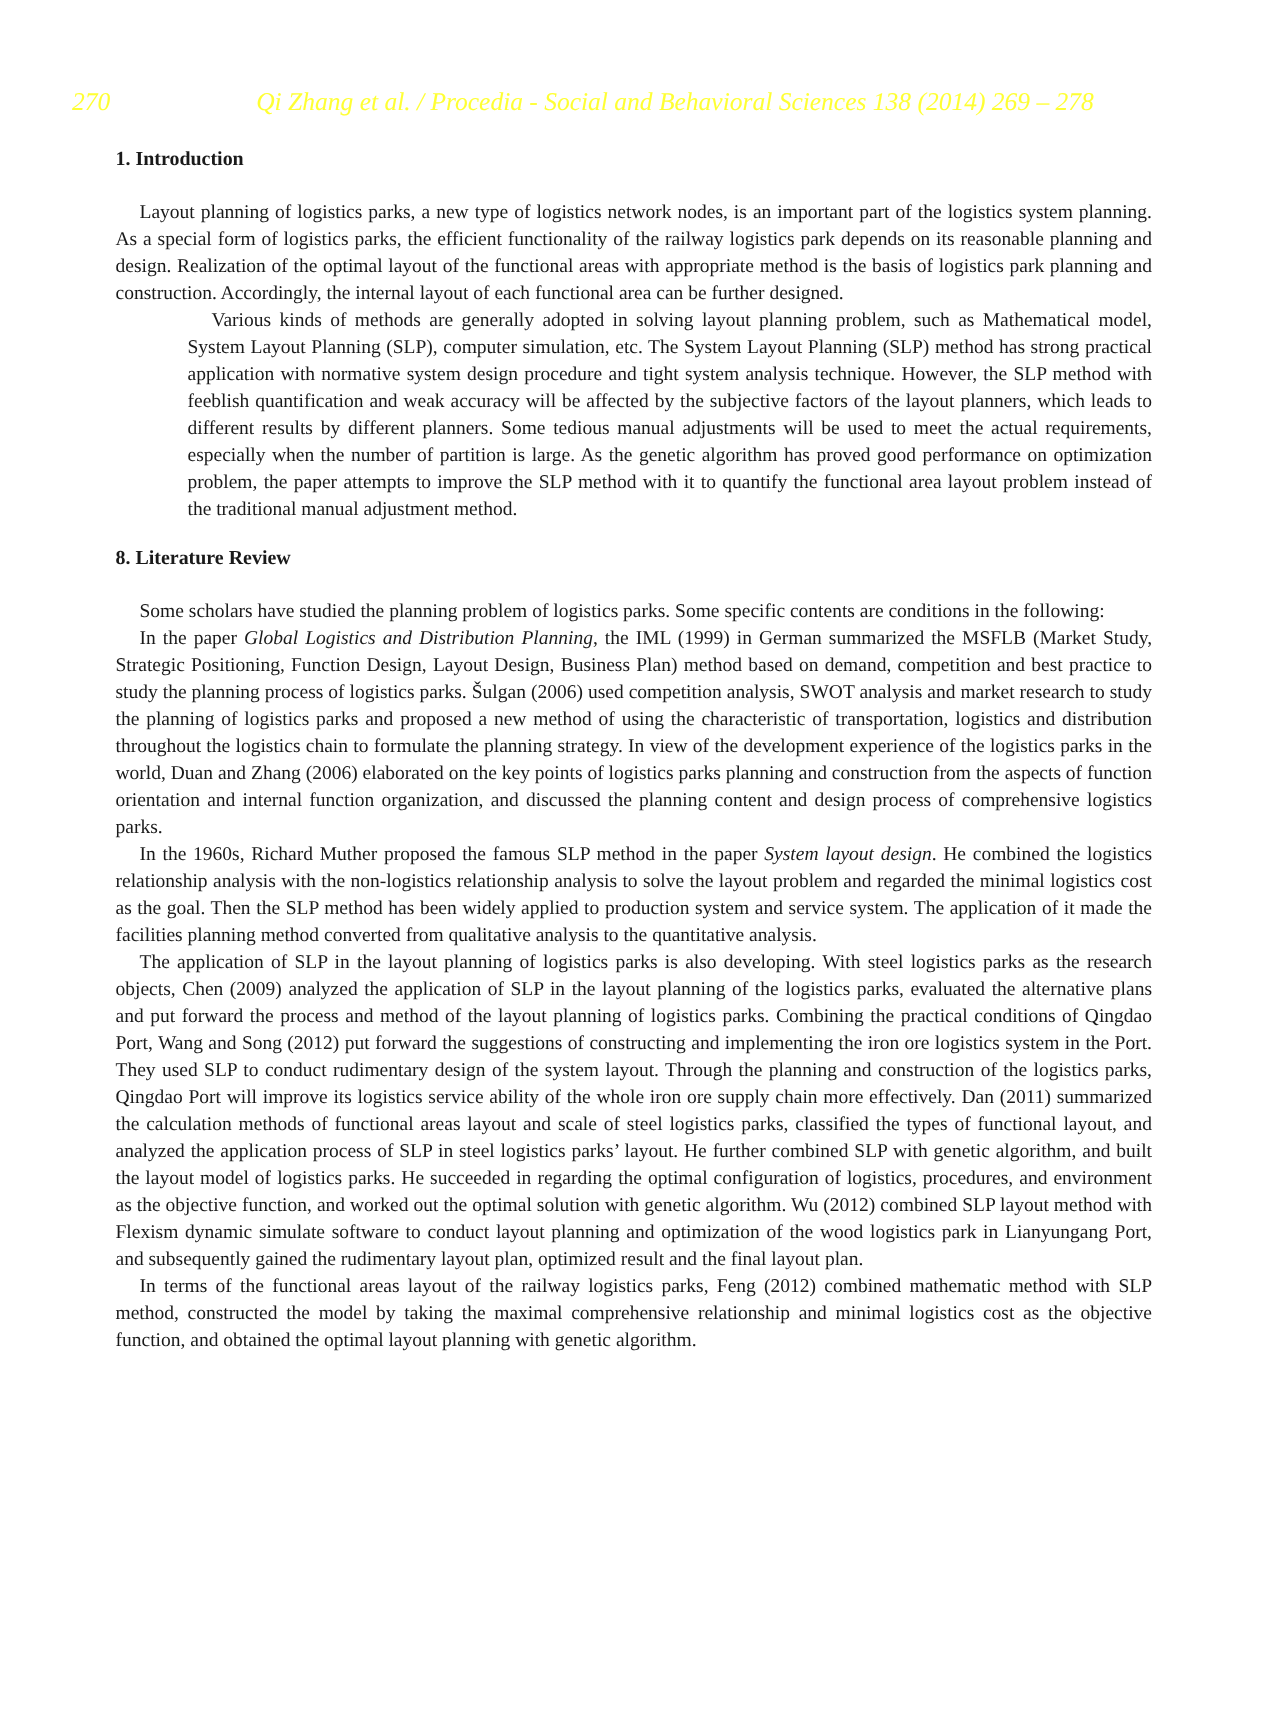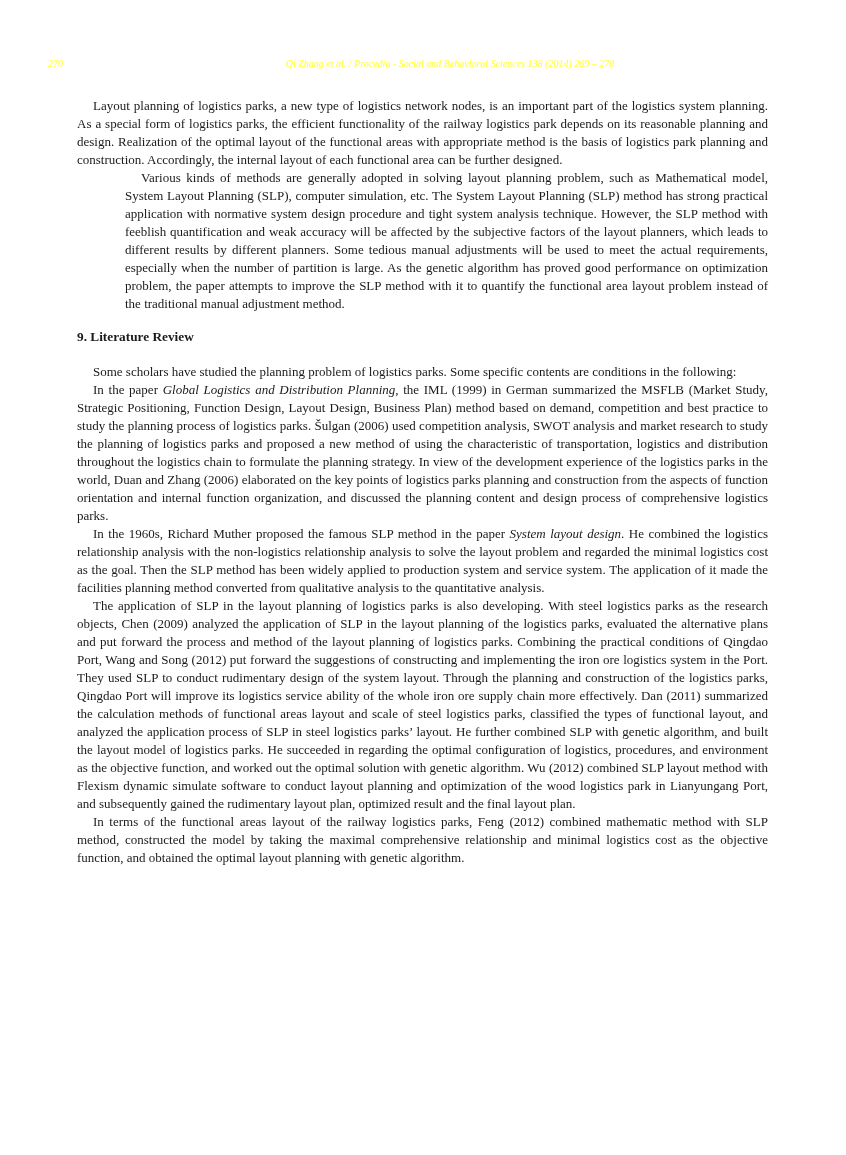--- a/index.html
+++ b/index.html
@@ -1,38 +1,39 @@
 <!DOCTYPE html>
 <html><head>
 <meta charset="utf-8">
 <style>
   html, body { margin: 0; padding: 0; background: #ffffff; }
   body { width: 846px; height: 1155px; position: relative; overflow: hidden;
          font-family: "Liberation Serif", "DejaVu Serif", serif; color: #1a1a1a; }
   .header { position: absolute; top: 56px; left: 0; width: 706px; height: 20px;
-            font-style: italic; font-size: 10px; color: #ffff33; text-decoration: underline; }
+            font-style: italic; font-size: 17px; color: #ffff33; text-decoration: underline; }
   .page-num { position: absolute; left: 48px; top: 2px; }
   .journal { position: absolute; left: 0; width: 900px; text-align: center; top: 2px; }
   .content { position: absolute; left: 77px; top: 97px; width: 691px; }
   h2 { font-size: 13.3px; font-weight: bold; margin: 0 0 17px 0; line-height: 18px; }
   p { font-size: 13px; line-height: 18px; margin: 0; text-align: justify; text-indent: 16px; }
   p.last-in-section { margin-bottom: 15px; margin-left: 48px; }
   em { }
 </style>
 </head>
 <body>
 
 <div class="header">
   <span class="page-num">270</span>
   <span class="journal">Qi Zhang et al. / Procedia - Social and Behavioral Sciences 138 (2014) 269 – 278</span>
 </div>
 
 <div class="content">
+  <h2>1. Introduction</h2>
   <p>Layout planning of logistics parks, a new type of logistics network nodes, is an important part of the logistics system planning. As a special form of logistics parks, the efficient functionality of the railway logistics park depends on its reasonable planning and design. Realization of the optimal layout of the functional areas with appropriate method is the basis of logistics park planning and construction. Accordingly, the internal layout of each functional area can be further designed.</p>
   <p class="last-in-section">Various kinds of methods are generally adopted in solving layout planning problem, such as Mathematical model, System Layout Planning (SLP), computer simulation, etc. The System Layout Planning (SLP) method has strong practical application with normative system design procedure and tight system analysis technique. However, the SLP method with feeblish quantification and weak accuracy will be affected by the subjective factors of the layout planners, which leads to different results by different planners. Some tedious manual adjustments will be used to meet the actual requirements, especially when the number of partition is large. As the genetic algorithm has proved good performance on optimization problem, the paper attempts to improve the SLP method with it to quantify the functional area layout problem instead of the traditional manual adjustment method.</p>
 
-  <h2>9. Literature Review</h2>
+  <h2>8. Literature Review</h2>
   <p>Some scholars have studied the planning problem of logistics parks. Some specific contents are conditions in the following:</p>
   <p><span>In the paper </span><em>Global Logistics and Distribution Planning</em><span>, the IML (1999) in German summarized the MSFLB (Market Study, Strategic Positioning, Function Design, Layout Design, Business Plan) method based on demand, competition and best practice to study the planning process of logistics parks. Šulgan (2006) used competition analysis, SWOT analysis and market research to study the planning of logistics parks and proposed a new method of using the characteristic of transportation, logistics and distribution throughout the logistics chain to formulate the planning strategy. In view of the development experience of the logistics parks in the world, Duan and Zhang (2006) elaborated on the key points of logistics parks planning and construction from the aspects of function orientation and internal function organization, and discussed the planning content and design process of comprehensive logistics parks.</span></p>
   <p><span>In the 1960s, Richard Muther proposed the famous SLP method in the paper </span><em>System layout design</em><span>. He combined the logistics relationship analysis with the non-logistics relationship analysis to solve the layout problem and regarded the minimal logistics cost as the goal. Then the SLP method has been widely applied to production system and service system. The application of it made the facilities planning method converted from qualitative analysis to the quantitative analysis.</span></p>
   <p>The application of SLP in the layout planning of logistics parks is also developing. With steel logistics parks as the research objects, Chen (2009) analyzed the application of SLP in the layout planning of the logistics parks, evaluated the alternative plans and put forward the process and method of the layout planning of logistics parks. Combining the practical conditions of Qingdao Port, Wang and Song (2012) put forward the suggestions of constructing and implementing the iron ore logistics system in the Port. They used SLP to conduct rudimentary design of the system layout. Through the planning and construction of the logistics parks, Qingdao Port will improve its logistics service ability of the whole iron ore supply chain more effectively. Dan (2011) summarized the calculation methods of functional areas layout and scale of steel logistics parks, classified the types of functional layout, and analyzed the application process of SLP in steel logistics parks’ layout. He further combined SLP with genetic algorithm, and built the layout model of logistics parks. He succeeded in regarding the optimal configuration of logistics, procedures, and environment as the objective function, and worked out the optimal solution with genetic algorithm. Wu (2012) combined SLP layout method with Flexism dynamic simulate software to conduct layout planning and optimization of the wood logistics park in Lianyungang Port, and subsequently gained the rudimentary layout plan, optimized result and the final layout plan.</p>
   <p>In terms of the functional areas layout of the railway logistics parks, Feng (2012) combined mathematic method with SLP method, constructed the model by taking the maximal comprehensive relationship and minimal logistics cost as the objective function, and obtained the optimal layout planning with genetic algorithm.</p>
 </div>
 
 </body></html>

